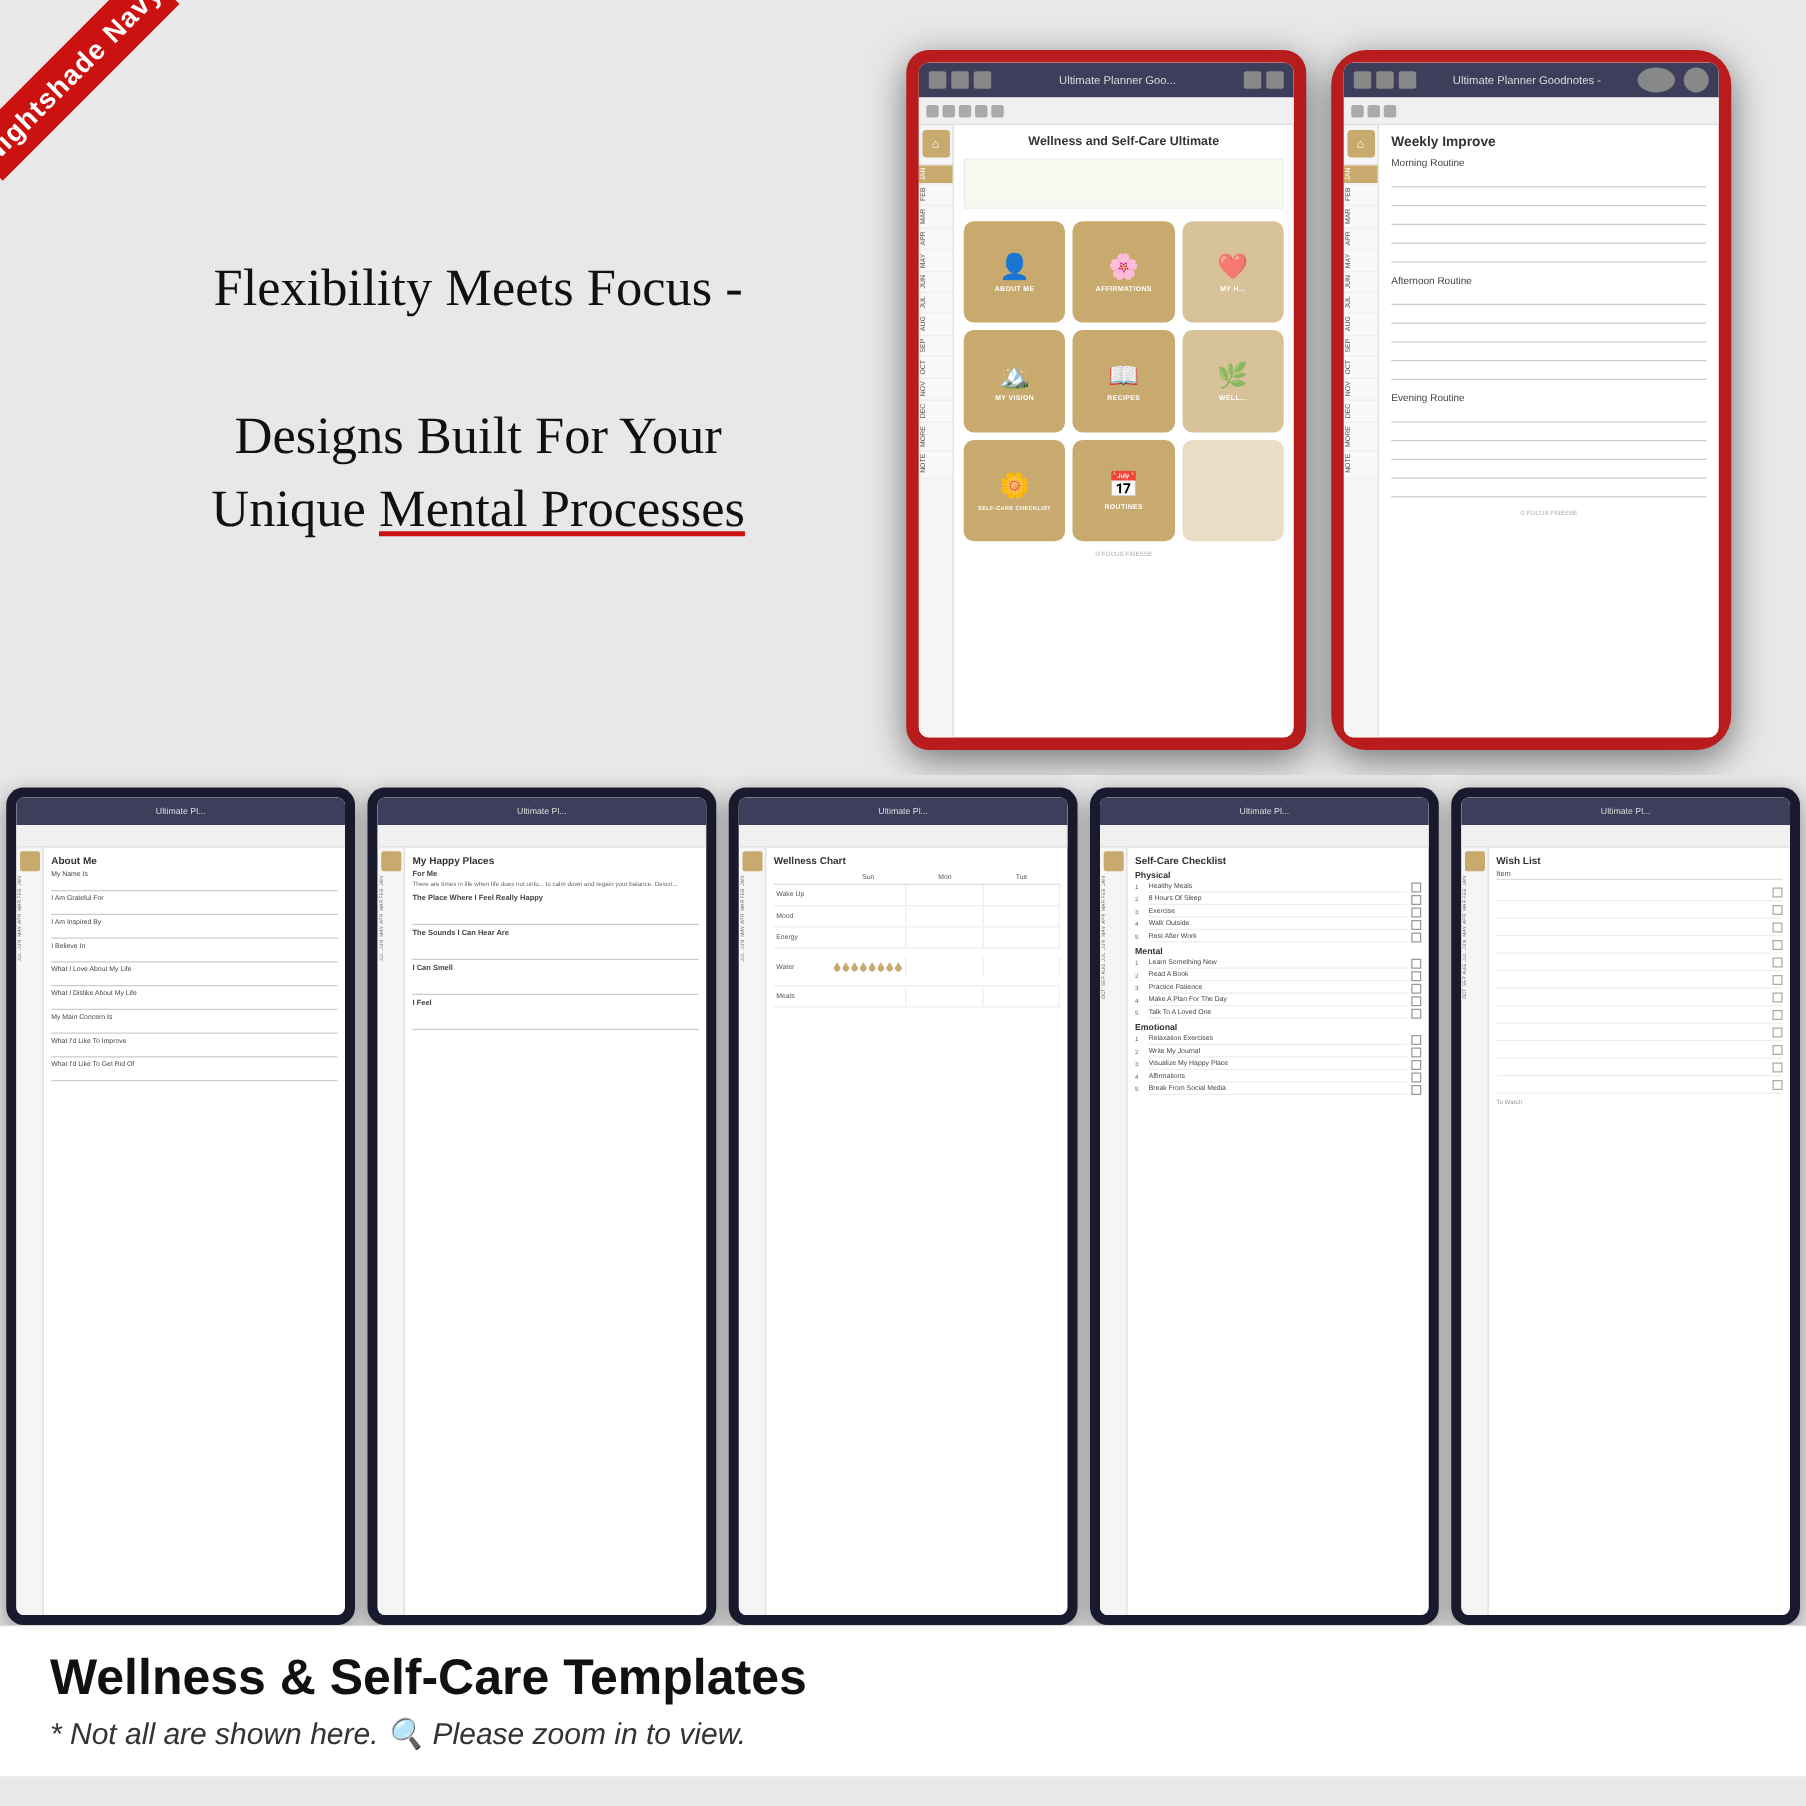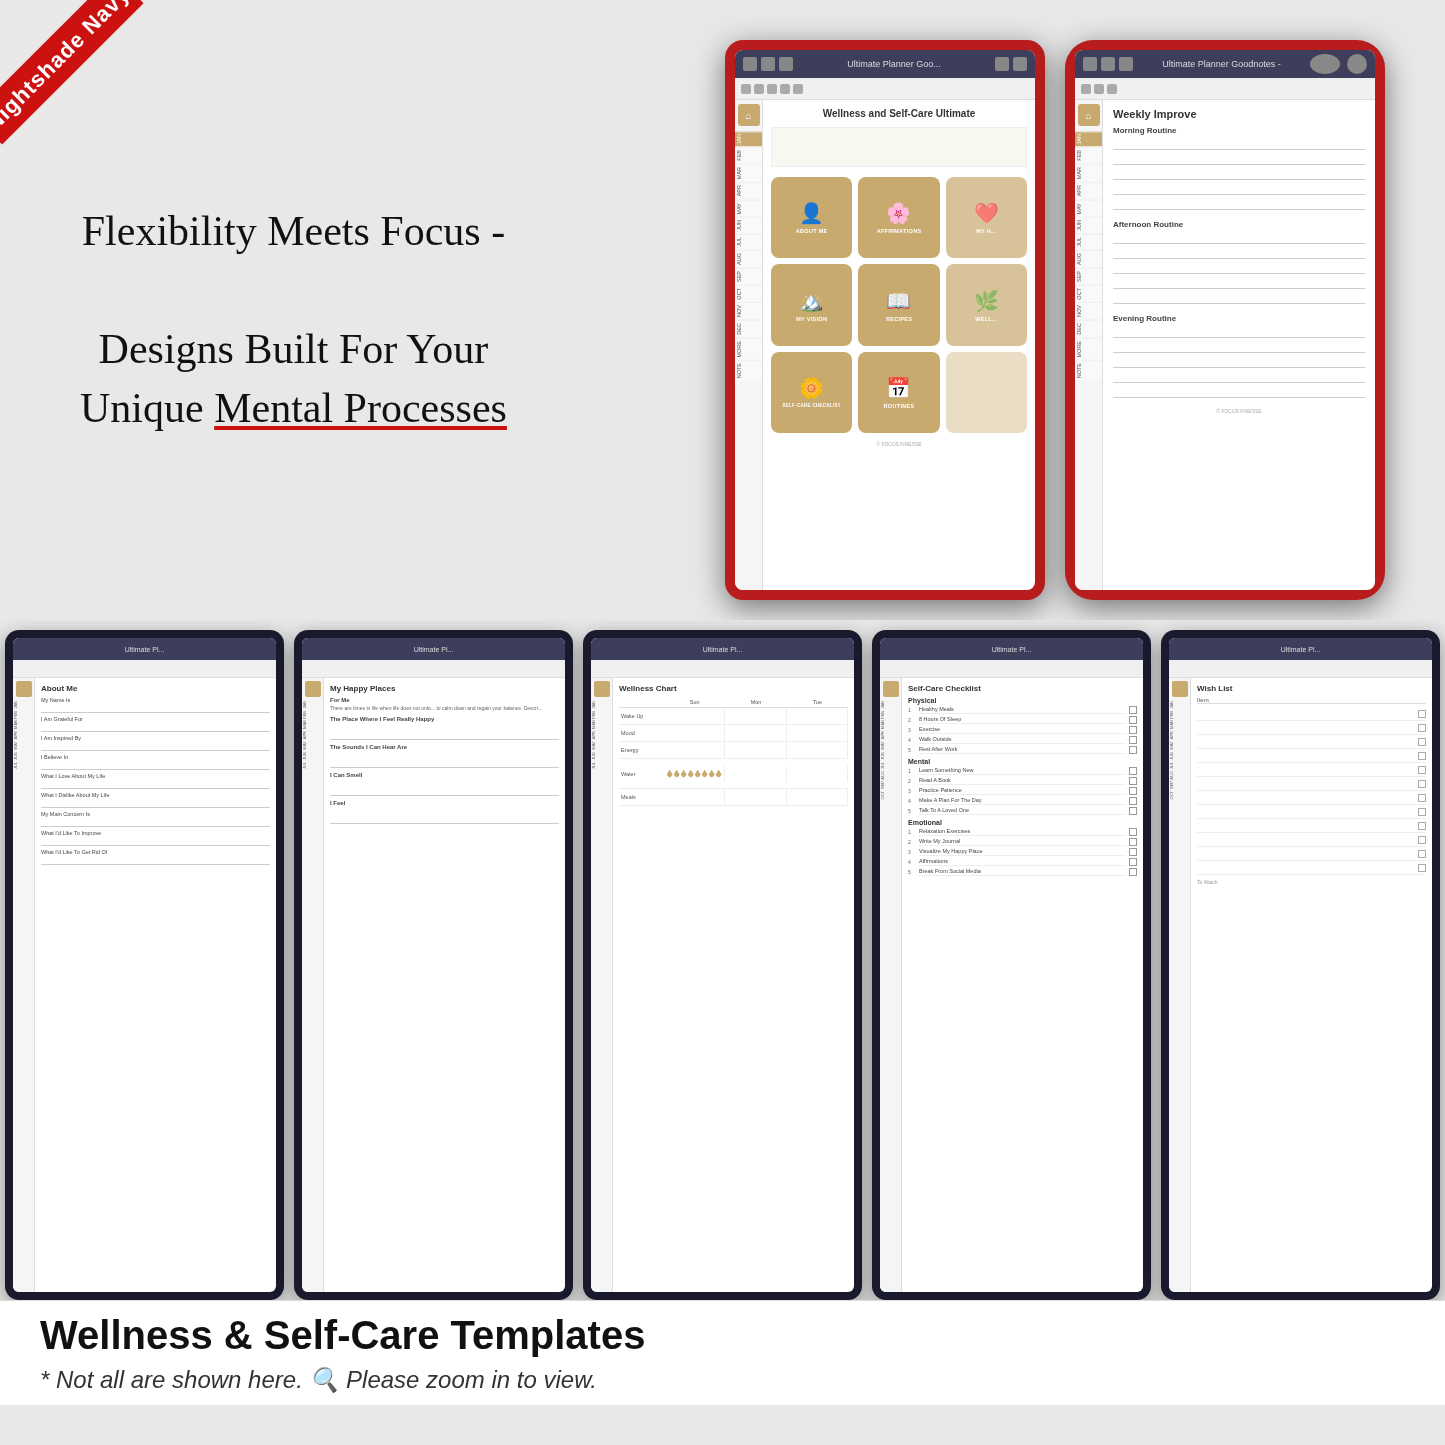--- a/index.html
+++ b/index.html
@@ -41,21 +41,21 @@
       display: flex;
       width: 100%;
       height: 620px;
       padding: 40px 40px 20px 40px;
     }
 
     .headline-area {
       flex: 1;
       display: flex;
       align-items: center;
-      justify-content: flex-start;
+      justify-content: center;
       padding: 20px 40px;
     }
 
     .headline-text {
       font-size: 42px;
       line-height: 1.4;
       color: #111;
       text-align: center;
       font-family: 'Georgia', serif;
     }
@@ -235,21 +235,21 @@
       margin-bottom: 6px;
       font-family: Arial, sans-serif;
     }
 
     .routine-section {
       margin-bottom: 10px;
     }
 
     .routine-section-title {
       font-size: 8px;
-      font-weight: bold;
+      font-weight: normal;
       color: #444;
       margin-bottom: 3px;
       font-family: Arial, sans-serif;
     }
 
     .routine-lines {
       display: flex;
       flex-direction: column;
       gap: 3px;
     }
@@ -375,21 +375,21 @@
       font-family: Arial, sans-serif;
     }
     .bt-field-line {
       height: 10px;
       border-bottom: 1px solid #ccc;
       margin-bottom: 1px;
     }
 
     
     .bottom-text-area {
-      height: 105px;
+      height: 121px;
       background: white;
       display: flex;
       flex-direction: column;
       align-items: flex-start;
       justify-content: center;
       padding: 10px 40px;
       border-top: 1px solid #ddd;
     }
 
     .bottom-main-title {

